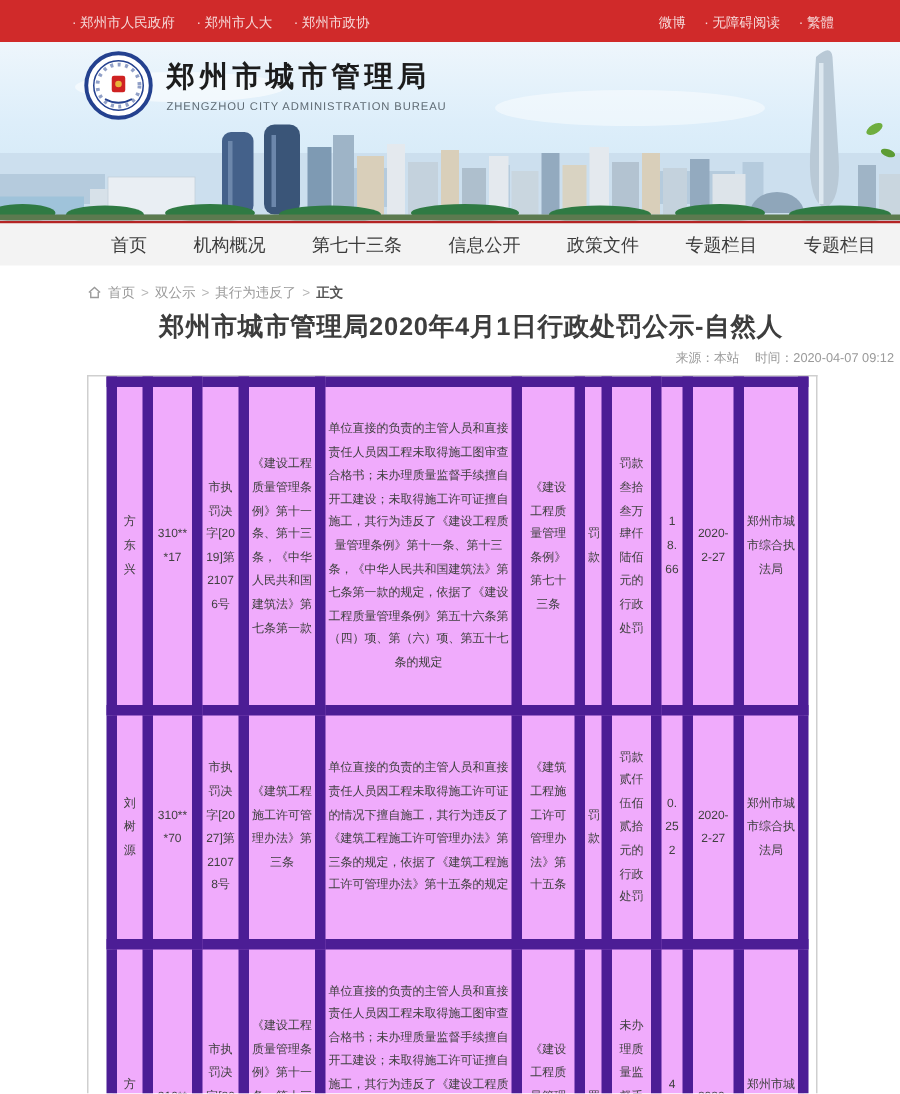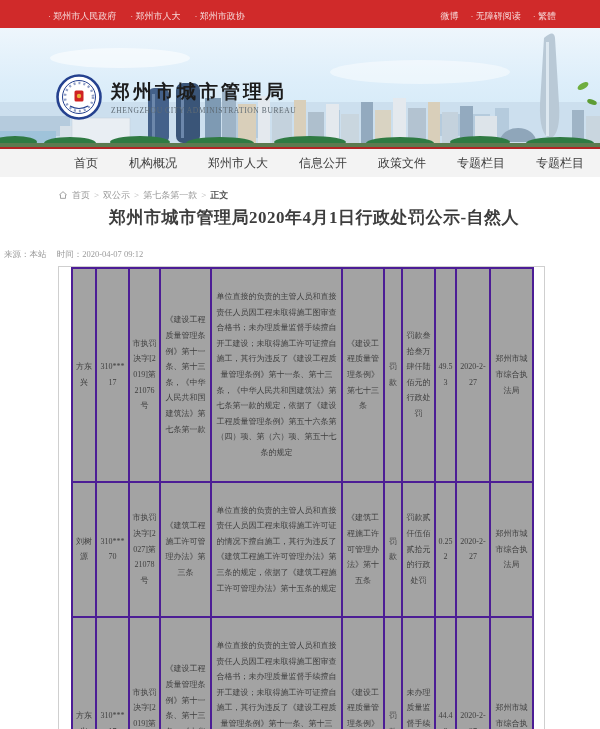--- a/index.html
+++ b/index.html
@@ -1,50 +1,50 @@
 <!DOCTYPE html>
 <html><head>
 <meta charset="utf-8">
 <style>
   * { margin:0; padding:0; box-sizing:border-box; }
   html,body { background:#fff; }
   body { font-family:"Liberation Sans","DejaVu Sans",sans-serif; }
-  .page { position:relative; width:600px; height:729px; overflow:hidden; background:#fff; margin:0 auto;font-family:Liberation Serif, serif; }
+  .page { position:relative; width:600px; height:729px; overflow:hidden; background:#fff; margin:0 auto; }
 
   
   .topbar { height:28px; background:#d02a2a; display:flex; align-items:center; justify-content:space-between; padding:0 44px 0 48px; }
   .topbar span { font-size:9px; color:#f6d9d9; margin-right:10px; white-space:nowrap; cursor:pointer; }
   .topbar .tright span { margin-right:0; margin-left:8px; }
 
   
   .banner { position:relative; height:119px; background:linear-gradient(180deg,#eef6fc 0%,#ddeefa 45%,#cfe7f5 100%); overflow:hidden; }
   .skyline { position:absolute; left:0; bottom:0; width:600px; height:119px; display:block; }
-  .brand { position:absolute; top:6px; left:56px; display:flex; align-items:center; gap:9px; z-index:2;margin-top:40px; }
+  .brand { position:absolute; top:6px; left:56px; display:flex; align-items:center; gap:9px; z-index:2; }
   .brand-title { font-size:19px; font-weight:700; letter-spacing:3px; color:#1c1c1c; line-height:24px; }
   .brand-sub { font-size:7.5px; color:#5f6b74; letter-spacing:0.6px; margin-top:2px; }
   .redline { height:2px; background:#b32424; }
 
   
   .nav { height:28px; background:#f3f3f3; display:flex; align-items:center; padding-left:74px; }
   .nav-item { font-size:12px; color:#3c3c3c; margin-right:31px; cursor:pointer; white-space:nowrap; }
 
   
   .breadcrumb { margin:12px 0 0 58px; display:flex; align-items:center; gap:4px; font-size:9px; color:#9a9a9a; height:12px; }
   .breadcrumb .bc-link { cursor:pointer; }
   .breadcrumb .bc-sep { color:#b5b5b5; }
   .breadcrumb .bc-current { color:#555; font-weight:700; }
   .home-ic { width:10px; height:10px; display:block; margin-top:-1px; }
   .art-title { margin-top:6px; text-align:center; font-size:17px; line-height:22px; font-weight:600; color:#3d3d3d; letter-spacing:0.5px;padding-left:28px; }
-  .art-meta { margin-top:20px; text-align:left; font-size:8.5px; color:#9a9a9a; height:12px; }
+  .art-meta { margin-top:4px; text-align:right; font-size:8.5px; color:#9a9a9a; height:12px; }
   .art-meta span { margin:0 4px; }
 
   
   .art-box { margin:5px 55px 0 58px; border:1px solid #cfcfcf; border-bottom:none; padding:0 12px; }
   table { border-collapse:collapse; table-layout:fixed; width:461px; }
-  td { border:2px solid #4c1d95; font-size:8px; line-height:1.95; color:#404040; text-align:center; vertical-align:middle; padding:20px 2px; word-break:break-all; background:#a3a3a3; }
+  td { border:7px solid #4c1d95; font-size:8px; line-height:1.95; color:#404040; text-align:center; vertical-align:middle; padding:20px 2px; word-break:break-all; background:#f0abfc; }
 </style>
 </head>
 <body>
 
 <div class="page">
 
   <div class="topbar">
     <div class="tleft">
       <span>· 郑州市人民政府</span>
       <span>· 郑州市人大</span>
@@ -126,38 +126,38 @@
         <div class="brand-title">郑州市城市管理局</div>
         <div class="brand-sub">ZHENGZHOU CITY ADMINISTRATION BUREAU</div>
       </div>
     </div>
   </div>
   <div class="redline"></div>
 
   <div class="nav">
     <span class="nav-item">首页</span>
     <span class="nav-item">机构概况</span>
-    <span class="nav-item">郑州市人大</span>
+    <span class="nav-item">第七十三条</span>
     <span class="nav-item">信息公开</span>
     <span class="nav-item">政策文件</span>
     <span class="nav-item">专题栏目</span>
     <span class="nav-item">专题栏目</span>
 
   </div>
 
   <div class="breadcrumb">
     <svg class="home-ic" viewBox="0 0 12 12" aria-hidden="true">
       <path d="M1.5 6 L6 2 L10.5 6" fill="none" stroke="#9a9a9a" stroke-width="1.1"></path>
       <path d="M3 5.5 V10 H9 V5.5" fill="none" stroke="#9a9a9a" stroke-width="1.1"></path>
     </svg>
     <span class="bc-link">首页</span>
     <span class="bc-sep">&gt;</span>
     <span class="bc-link">双公示</span>
     <span class="bc-sep">&gt;</span>
-    <span class="bc-link">第七条第一款</span>
+    <span class="bc-link">其行为违反了</span>
     <span class="bc-sep">&gt;</span>
     <span class="bc-current">正文</span>
   </div>
 
   <div class="art-title">郑州市城市管理局2020年4月1日行政处罚公示-自然人</div>
   <div class="art-meta">
     <span>来源：本站</span>
     <span>时间：2020-04-07 09:12</span>
   </div>
 
@@ -179,21 +179,21 @@
       <tbody>
         <tr style="height:145px;">
           <td>方东兴</td>
           <td>310***17</td>
           <td>市执罚决字[2019]第21076号</td>
           <td>《建设工程质量管理条例》第十一条、第十三条，《中华人民共和国建筑法》第七条第一款</td>
           <td>单位直接的负责的主管人员和直接责任人员因工程未取得施工图审查合格书；未办理质量监督手续擅自开工建设；未取得施工许可证擅自施工，其行为违反了《建设工程质量管理条例》第十一条、第十三条，《中华人民共和国建筑法》第七条第一款的规定，依据了《建设工程质量管理条例》第五十六条第（四）项、第（六）项、第五十七条的规定</td>
           <td>《建设工程质量管理条例》第七十三条</td>
           <td>罚款</td>
           <td>罚款叁拾叁万肆仟陆佰元的行政处罚</td>
-          <td>49.53</td>
+          <td>18.66</td>
           <td>2020-2-27</td>
           <td>郑州市城市综合执法局</td>
         </tr>
         <tr style="height:110px;">
           <td>刘树源</td>
           <td>310***70</td>
           <td>市执罚决字[2027]第21078号</td>
           <td>《建筑工程施工许可管理办法》第三条</td>
           <td>单位直接的负责的主管人员和直接责任人员因工程未取得施工许可证的情况下擅自施工，其行为违反了《建筑工程施工许可管理办法》第三条的规定，依据了《建筑工程施工许可管理办法》第十五条的规定</td>
           <td>《建筑工程施工许可管理办法》第十五条</td>

